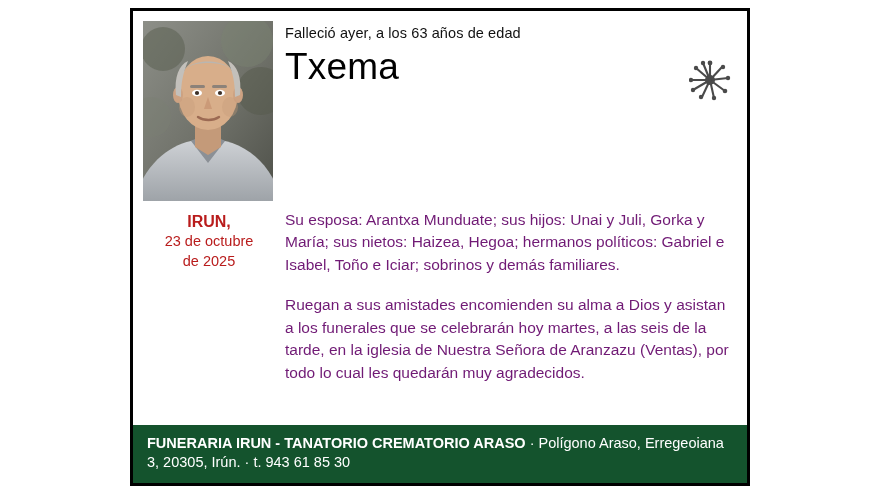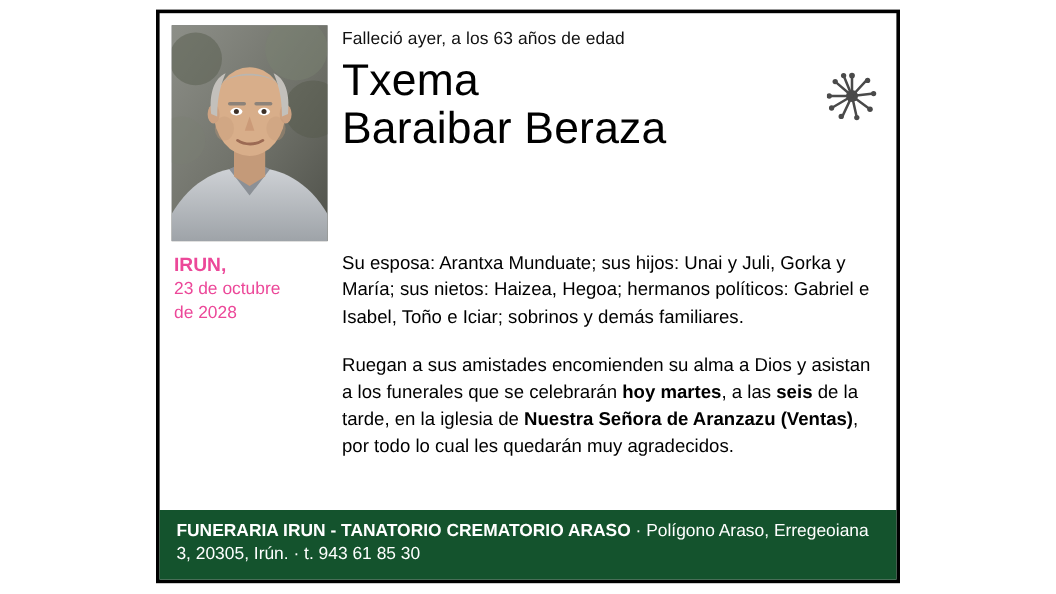--- a/index.html
+++ b/index.html
@@ -83,42 +83,43 @@
   }
 
   
   .leftcol {
     position: absolute;
     left: 12px;
     top: 200px;
     width: 128px;
     font-size: 14.5px;
     line-height: 1.33;
-    color: #ec4899;
+    color: #b91c1c;
+    text-align: center;
   }
   .leftcol .city {
     font-weight: bold;
     font-size: 16px;
   }
   .leftcol .date { margin-top: 0px; }
   .leftcol .note { margin-top: 16px; }
   .leftcol .note b { font-weight: bold; }
 
   
   .rightcol {
     position: absolute;
     left: 152px;
     top: 198px;
     right: 14px;
     font-size: 15.5px;
     line-height: 1.45;
-    color: #000000;
+    color: #701a75;
   }
   .rightcol p { margin: 0 0 18px 0; }
-  .rightcol b { font-weight: bold; }
+  .rightcol b { font-weight: normal; }
 
   
   .footer {
     background: #14532d;
     color: #ffffff;
     padding: 9px 14px 10px 14px;
     font-size: 14.5px;
     line-height: 1.35;
     min-height: 46px;
     box-sizing: border-box;
@@ -188,21 +189,20 @@
             <ellipse cx="44" cy="86" rx="8" ry="10" fill="#c79a79" opacity="0.35"></ellipse>
             <ellipse cx="87" cy="86" rx="8" ry="10" fill="#c79a79" opacity="0.35"></ellipse>
           </g>
         </svg>
       </div>
 
       <div class="header">
         <div class="kicker">Falleció ayer, a los 63 años de edad</div>
         <div class="name">
           <span>Txema</span>
-          <span class="line2">Baraibar Beraza</span>
         </div>
       </div>
 
       <div class="flower">
         <svg width="42" height="42" viewBox="0 0 42 42" xmlns="http://www.w3.org/2000/svg" aria-hidden="true">
           <g fill="#4a4a4a">
             <circle cx="21" cy="21" r="5"></circle>
             <g stroke="#4a4a4a" stroke-width="2.1" stroke-linecap="round">
               <line x1="21" y1="21" x2="21" y2="3"></line>
               <line x1="21" y1="21" x2="33" y2="8"></line>
@@ -225,21 +225,21 @@
             <circle cx="2" cy="21" r="2.2"></circle>
             <circle cx="7" cy="9" r="2.2"></circle>
             <circle cx="14" cy="4" r="2.2"></circle>
           </g>
         </svg>
       </div>
 
       <div class="leftcol">
         <div class="city">IRUN,</div>
         <div class="date">23 de octubre</div>
-        <div class="date">de 2028</div>
+        <div class="date">de 2025</div>
       </div>
 
       <div class="rightcol">
         <p>Su esposa: Arantxa Munduate; sus hijos: Unai y Juli, Gorka y María; sus nietos: Haizea, Hegoa; hermanos políticos: Gabriel e Isabel, Toño e Iciar; sobrinos y demás familiares.</p>
         <p><span>Ruegan a sus amistades encomienden su alma a Dios y asistan a los funerales que se celebrarán </span><b>hoy martes</b><span>, a las </span><b>seis</b><span> de la tarde, en la iglesia de </span><b>Nuestra Señora de Aranzazu (Ventas)</b><span>, por todo lo cual les quedarán muy agradecidos.</span></p>
       </div>
 
     </div>
 
     <div class="footer"><b>FUNERARIA IRUN - TANATORIO CREMATORIO ARASO</b><span> · Polígono Araso, Erregeoiana 3, 20305, Irún. · t. 943 61 85 30</span></div>

